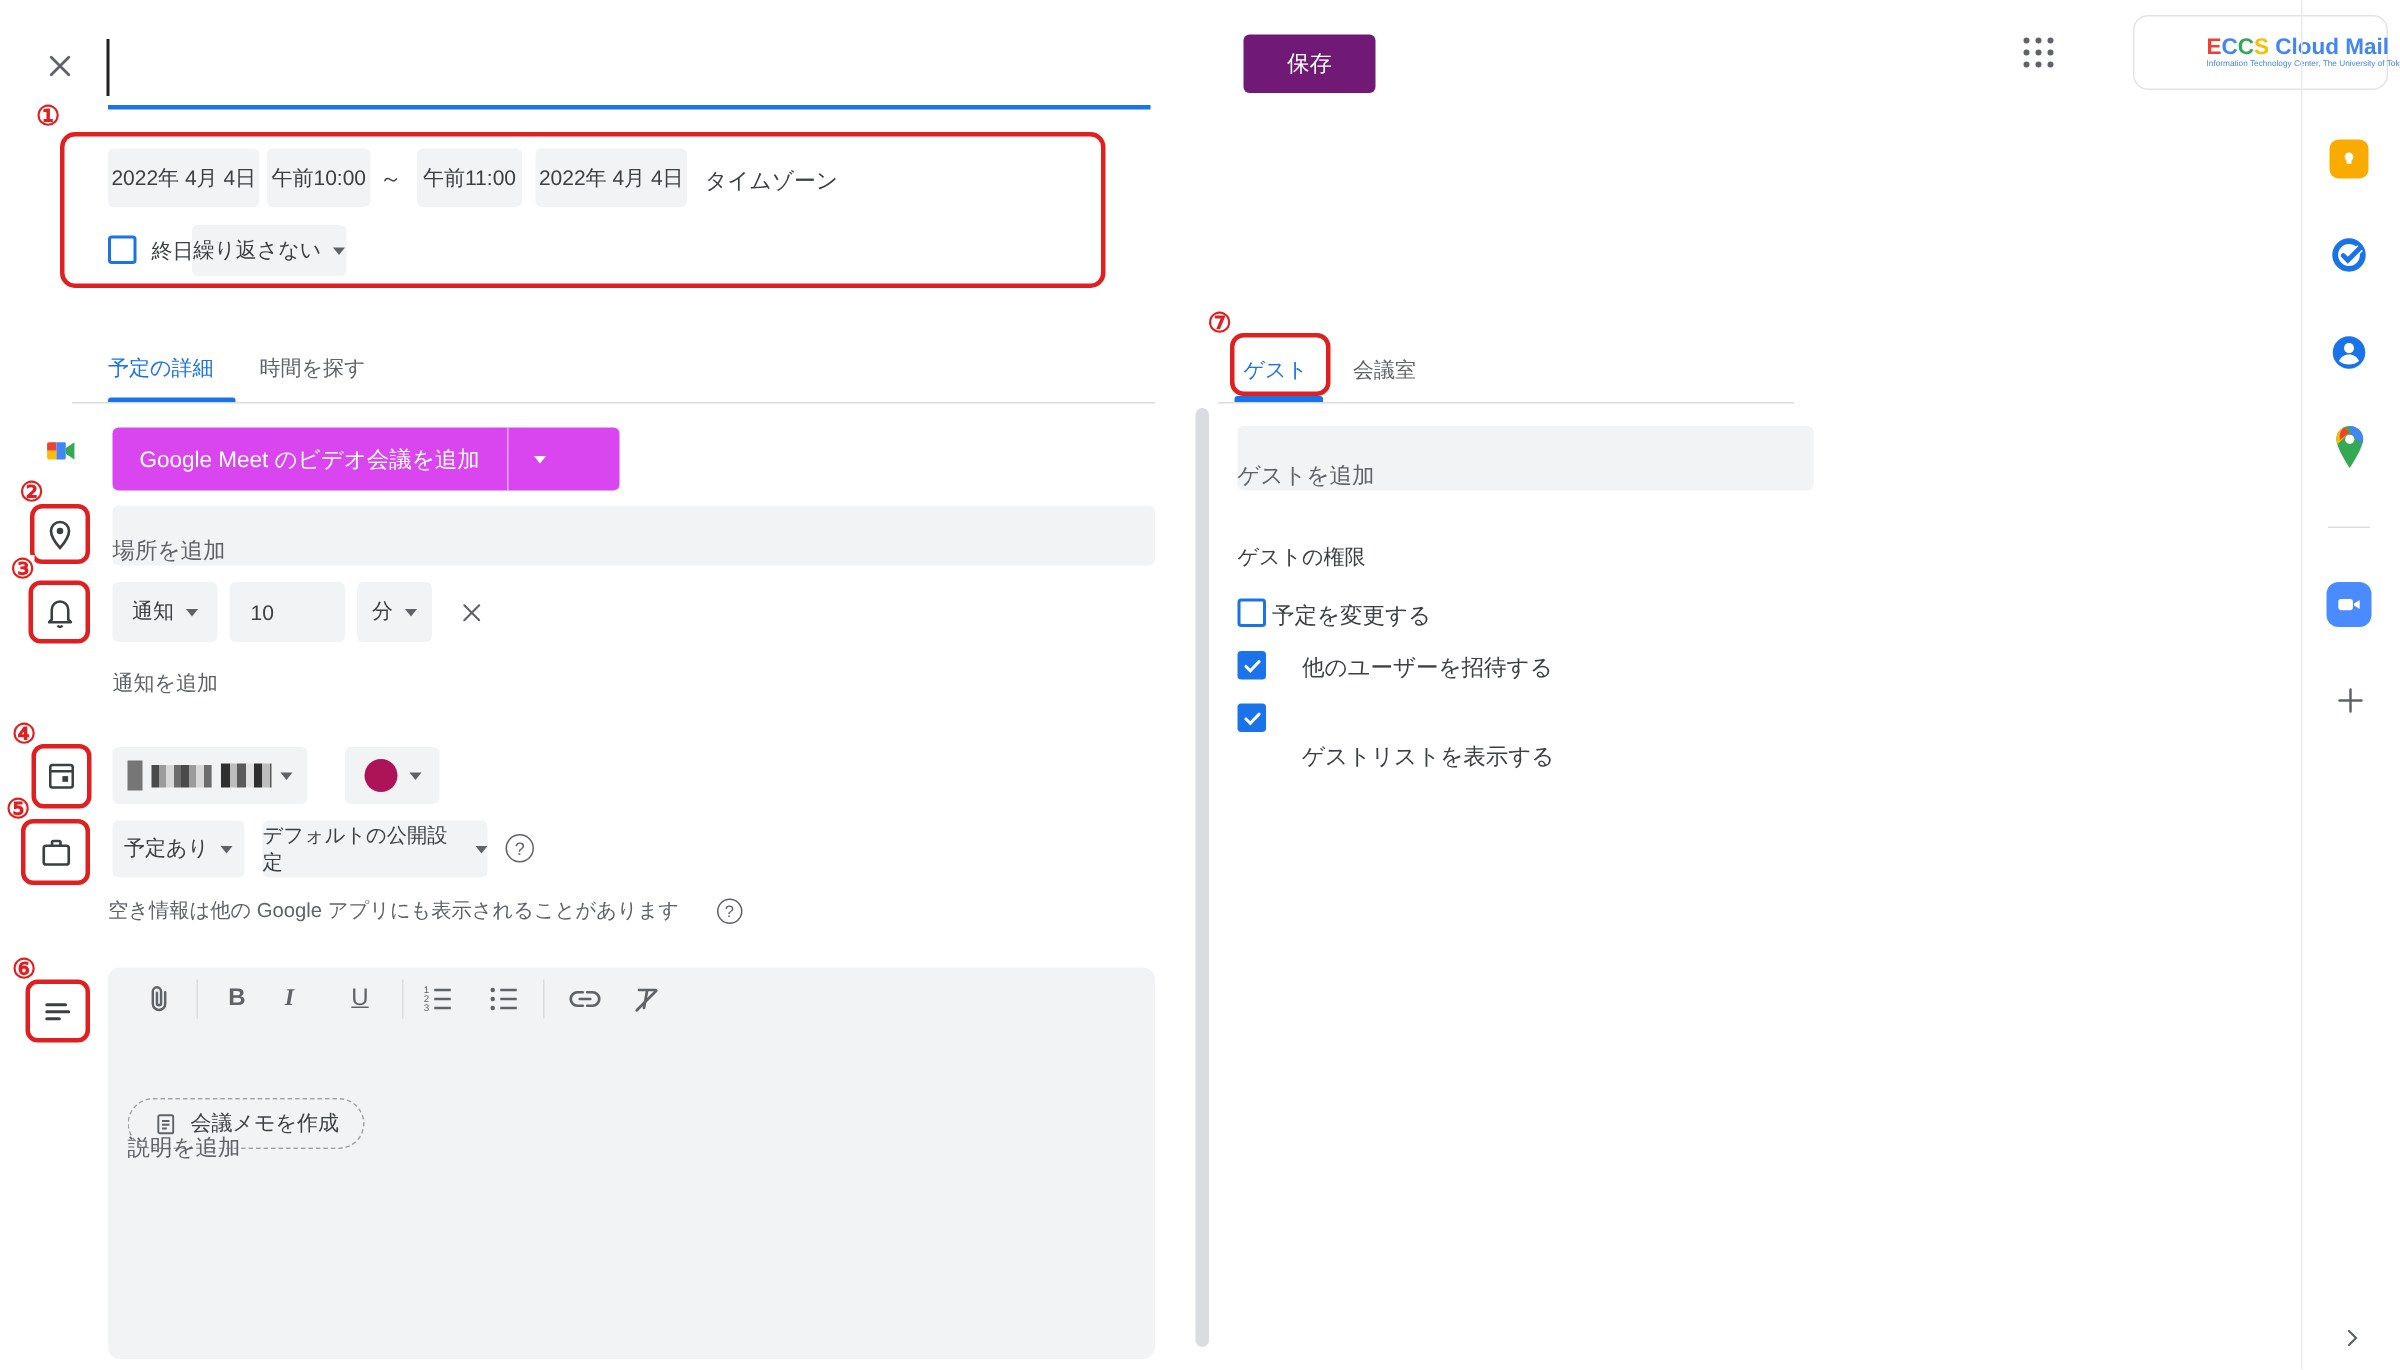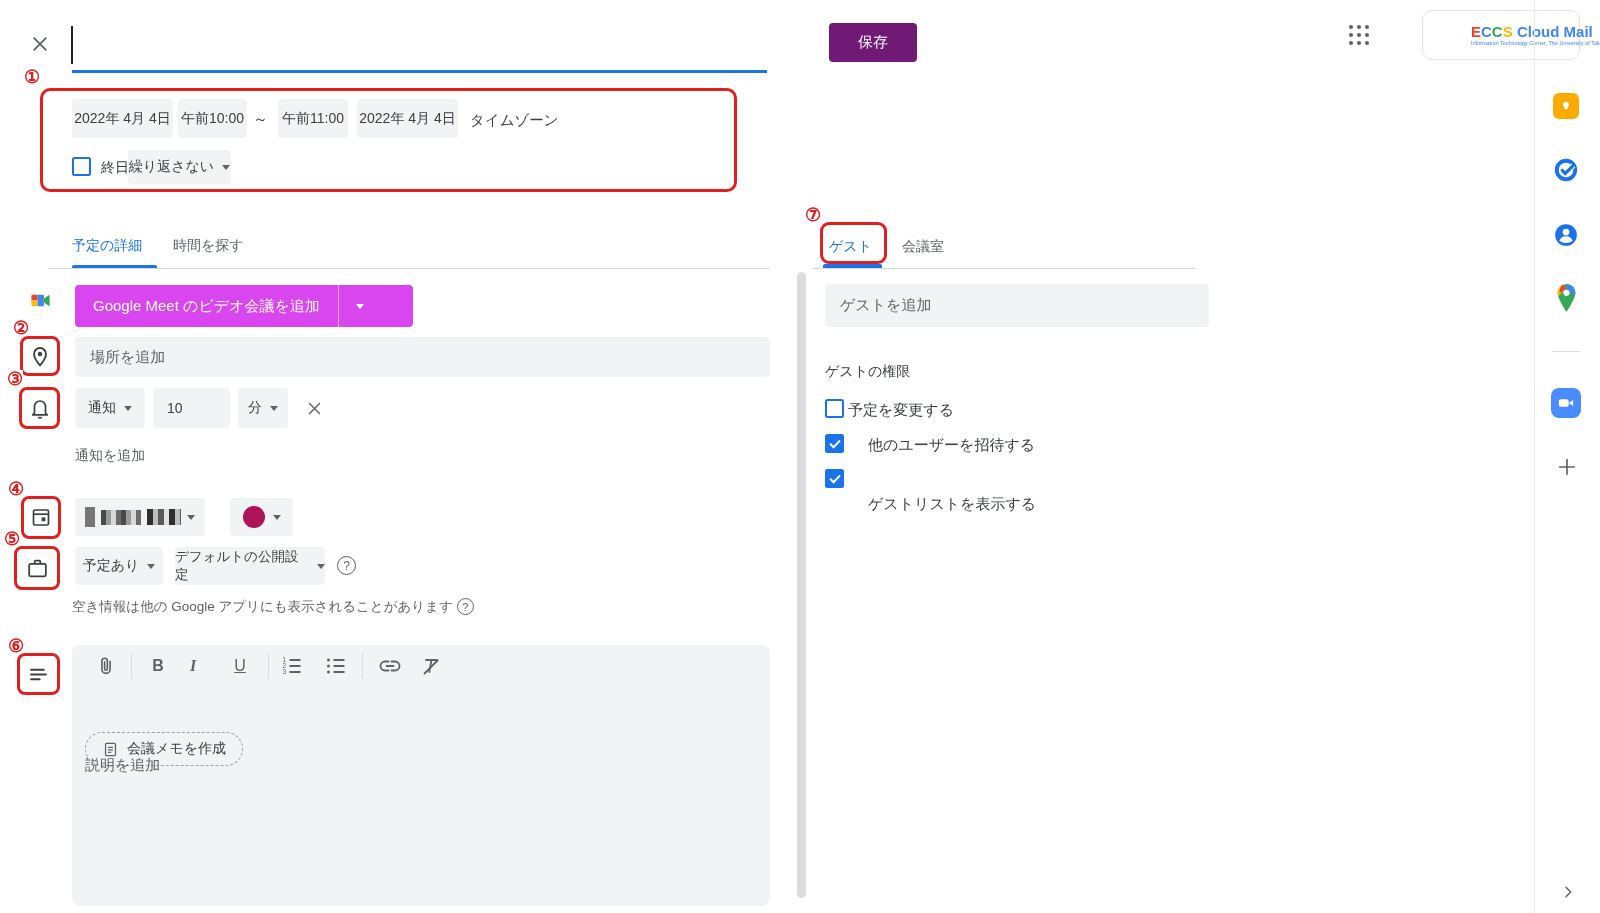--- a/index.html
+++ b/index.html
@@ -41,22 +41,22 @@
   .tab-underline { position:absolute; background:#1a73e8; border-radius:2px 2px 0 0; }
   .tab-border { position:absolute; background:#dadce0; height:1px; }
 
   
   .meet-btn { position:absolute; background:#d946ef; color:#fff; display:flex; align-items:center;
               border-radius:4px; cursor:pointer; overflow:hidden; }
   .meet-btn .main { padding:0 18px; font-size:15px; font-weight:500; height:100%; display:flex; align-items:center; }
   .meet-btn .split { width:1px; height:100%; background:rgba(255,255,255,.55); }
   .meet-btn .dd { width:42px; height:100%; display:flex; align-items:center; justify-content:center; }
 
-  .field { position:absolute; background:#f1f3f4; border-radius:4px; display:flex; align-items:center;
-           padding-left:15px; font-size:15px; color:#5f6368; cursor:text; }
+  .field { position:absolute; background:#f1f3f4; border-radius:4px; display:flex; align-items:flex-end;
+           font-size:15px; color:#5f6368; cursor:text; }
 
   .ghost-link { position:absolute; font-size:14px; color:#5f6368; cursor:pointer; }
 
   
   .px1 { display:inline-block; width:10px; height:20px; background:#767676; }
   .px2 { display:inline-block; width:40px; height:15px;
          background:repeating-linear-gradient(90deg,#4a4a4a 0 5px,#9b9b9b 5px 10px,#d8d8d8 10px 15px,#6c6c6c 15px 20px); }
   .px3 { display:inline-block; width:34px; height:16px;
          background:repeating-linear-gradient(90deg,#2f2f2f 0 6px,#bdbdbd 6px 11px,#5a5a5a 11px 17px,#e2e2e2 17px 22px); }
 
@@ -109,21 +109,21 @@
       <span></span>
       <span></span>
       <span></span>
       <span></span>
       <span></span>
       <span></span>
       <span></span>
       <span></span>
   </div>
 
-  <div class="logo-card" style="left:1422px;top:10px;width:158px;height:50px;padding-left:48px;">
+  <div class="logo-card" style="left:1422px;top:10px;width:170px;height:50px;padding-left:48px;">
     <div class="logo-text">
       <div class="logo-line1"><span style="color:#ea4335">E</span><span style="color:#4285f4">C</span><span style="color:#34a853">C</span><span style="color:#fbbc05">S</span><span style="color:#4285f4"> Cloud Mail</span></div>
       <div class="logo-sub">Information Technology Center, The University of Tokyo</div>
     </div>
     <svg width="34" height="40" viewBox="0 0 34 40">
       <rect x="8" y="0" width="8" height="8" fill="#7c9fd1"></rect>
         <rect x="16" y="0" width="10" height="8" fill="#35589c"></rect>
       <rect x="4" y="8" width="8" height="8" fill="#a9c2e4"></rect>
         <rect x="12" y="8" width="10" height="8" fill="#123a75"></rect>
       <rect x="22" y="8" width="9" height="8" fill="#4a6fa5"></rect>
@@ -242,21 +242,21 @@
   <div class="chip" style="left:75px;top:547px;width:88px;height:38px;">
     <span>予定あり</span>
       <span class="caret"></span>
   </div>
   <div class="chip" style="left:175px;top:547px;width:150px;height:38px;font-size:13.5px;">
     <span>デフォルトの公開設定</span>
       <span class="caret"></span>
   </div>
   <div class="help-circle abs" style="left:337px;top:556px;width:19px;height:19px;">?</div>
 
-  <div class="abs" style="left:72px;top:598px;display:flex;align-items:flex-start;gap:4px;">
+  <div class="abs" style="left:72px;top:598px;display:flex;align-items:flex-end;gap:25px;">
     <span style="font-size:13.5px;color:#5f6368;">空き情報は他の Google アプリにも表示されることがあります</span>
     <span class="help-circle" style="width:17px;height:17px;font-size:11px;">?</span>
   </div>
 
   <div class="ann-num" style="left:8px;top:637px;">⑥</div>
   <div class="ann-box" style="left:17px;top:653px;width:43px;height:42px;border-radius:8px;"></div>
   <div class="abs" style="left:26px;top:662px;">
     <svg width="25" height="25" viewBox="0 0 24 24" stroke="#3c4043" stroke-width="2" fill="none" stroke-linecap="round">
       <path d="M5 7.5h12M5 12h14M5 16.5h8"></path>
     </svg>

